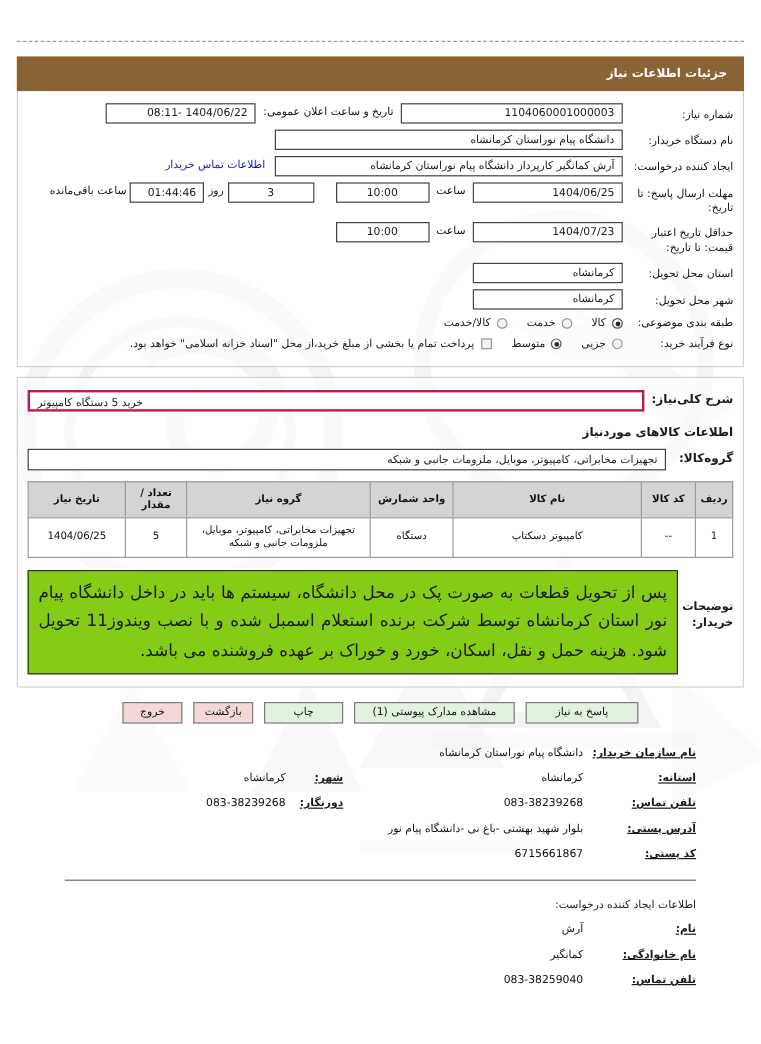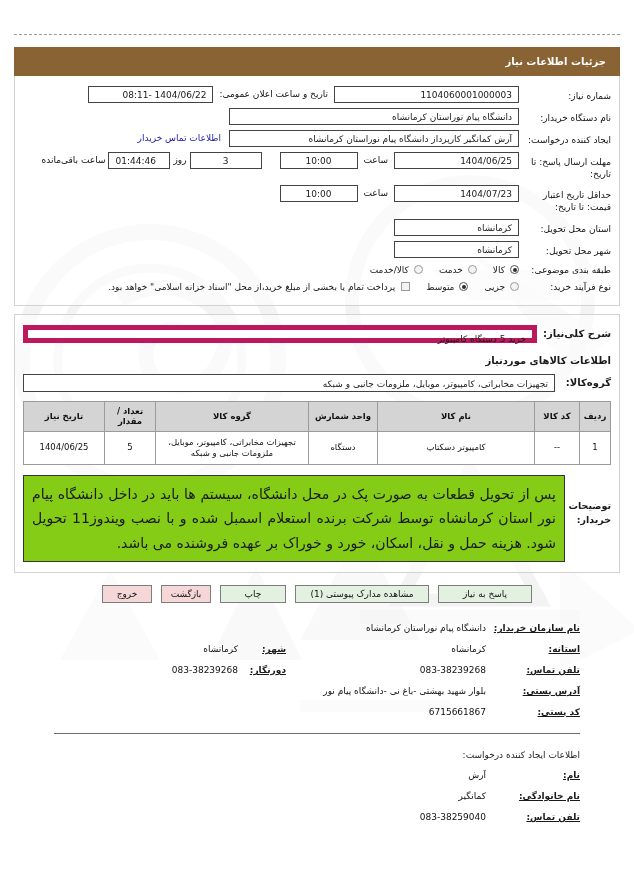--- a/index.html
+++ b/index.html
@@ -86,21 +86,21 @@
     box-sizing: border-box;
     text-align: right;
     overflow: hidden;
     white-space: nowrap;
   }
   .fbox.w-num   { width: 185px; }
   .fbox.w-wide  { width: 185px; }
   .fbox.w-date  { width: 125px; }
   .fbox.w-time  { width: 78px; text-align: center; }
   .fbox.w-days  { width: 72px; text-align: center; }
-  .fbox.w-clock { width: 62px; text-align: left; }
+  .fbox.w-clock { width: 62px; text-align: right; }
   .fbox.w-loc   { width: 125px; }
 
   .inline-lbl {
     font-size: 9px;
     padding: 0 6px;
     line-height: 17px;
     white-space: nowrap;
     color: #111;
   }
   .link {
@@ -140,23 +140,23 @@
     background: rgba(255,255,255,0.55);
     margin-top: 8px;
     padding: 10px 8px;
   }
   .sum-row { display: flex; align-items: center; }
   .sum-label {
     font-weight: bold; font-size: 10px; width: 74px;
     flex: 0 0 74px; text-align: right;
   }
   .sum-box {
-    border: 5px solid #be185d; background: #fff; flex: 1;
+    border: 2px solid #be185d; background: #fff; flex: 1;
     height: 18px; line-height: 18px; padding: 0 6px; font-size: 9px;
-    text-align: right; box-sizing: border-box;
+    text-align: left; box-sizing: border-box;
   }
   .sub-title { font-weight: bold; font-size: 10px; margin: 12px 0 8px 0; }
 
   .grp-row { display: flex; align-items: center; margin-bottom: 9px; }
   .grp-label { font-weight: bold; font-size: 10px; width: 56px; flex: 0 0 56px; }
   .grp-box {
     border: 1px solid #444; background: #fff; flex: 1; height: 18px;
     line-height: 18px; padding: 0 6px; font-size: 9px;
     text-align: right; box-sizing: border-box;
   }
@@ -388,21 +388,21 @@
       <div class="grp-box">تجهیزات مخابراتی، کامپیوتر، موبایل، ملزومات جانبی و شبکه</div>
     </div>
 
     <table class="goods">
       <thead>
         <tr>
           <th class="col-radif">ردیف</th>
           <th class="col-code">کد کالا</th>
           <th class="col-name">نام کالا</th>
           <th class="col-unit">واحد شمارش</th>
-          <th>گروه کالا</th>
+          <th>گروه نیاز</th>
           <th class="col-qty">تعداد / مقدار</th>
           <th class="col-date">تاریخ نیاز</th>
         </tr>
       </thead>
       <tbody>
         <tr>
           <td>1</td>
           <td>--</td>
           <td>کامپیوتر دسکتاپ</td>
           <td>دستگاه</td>

